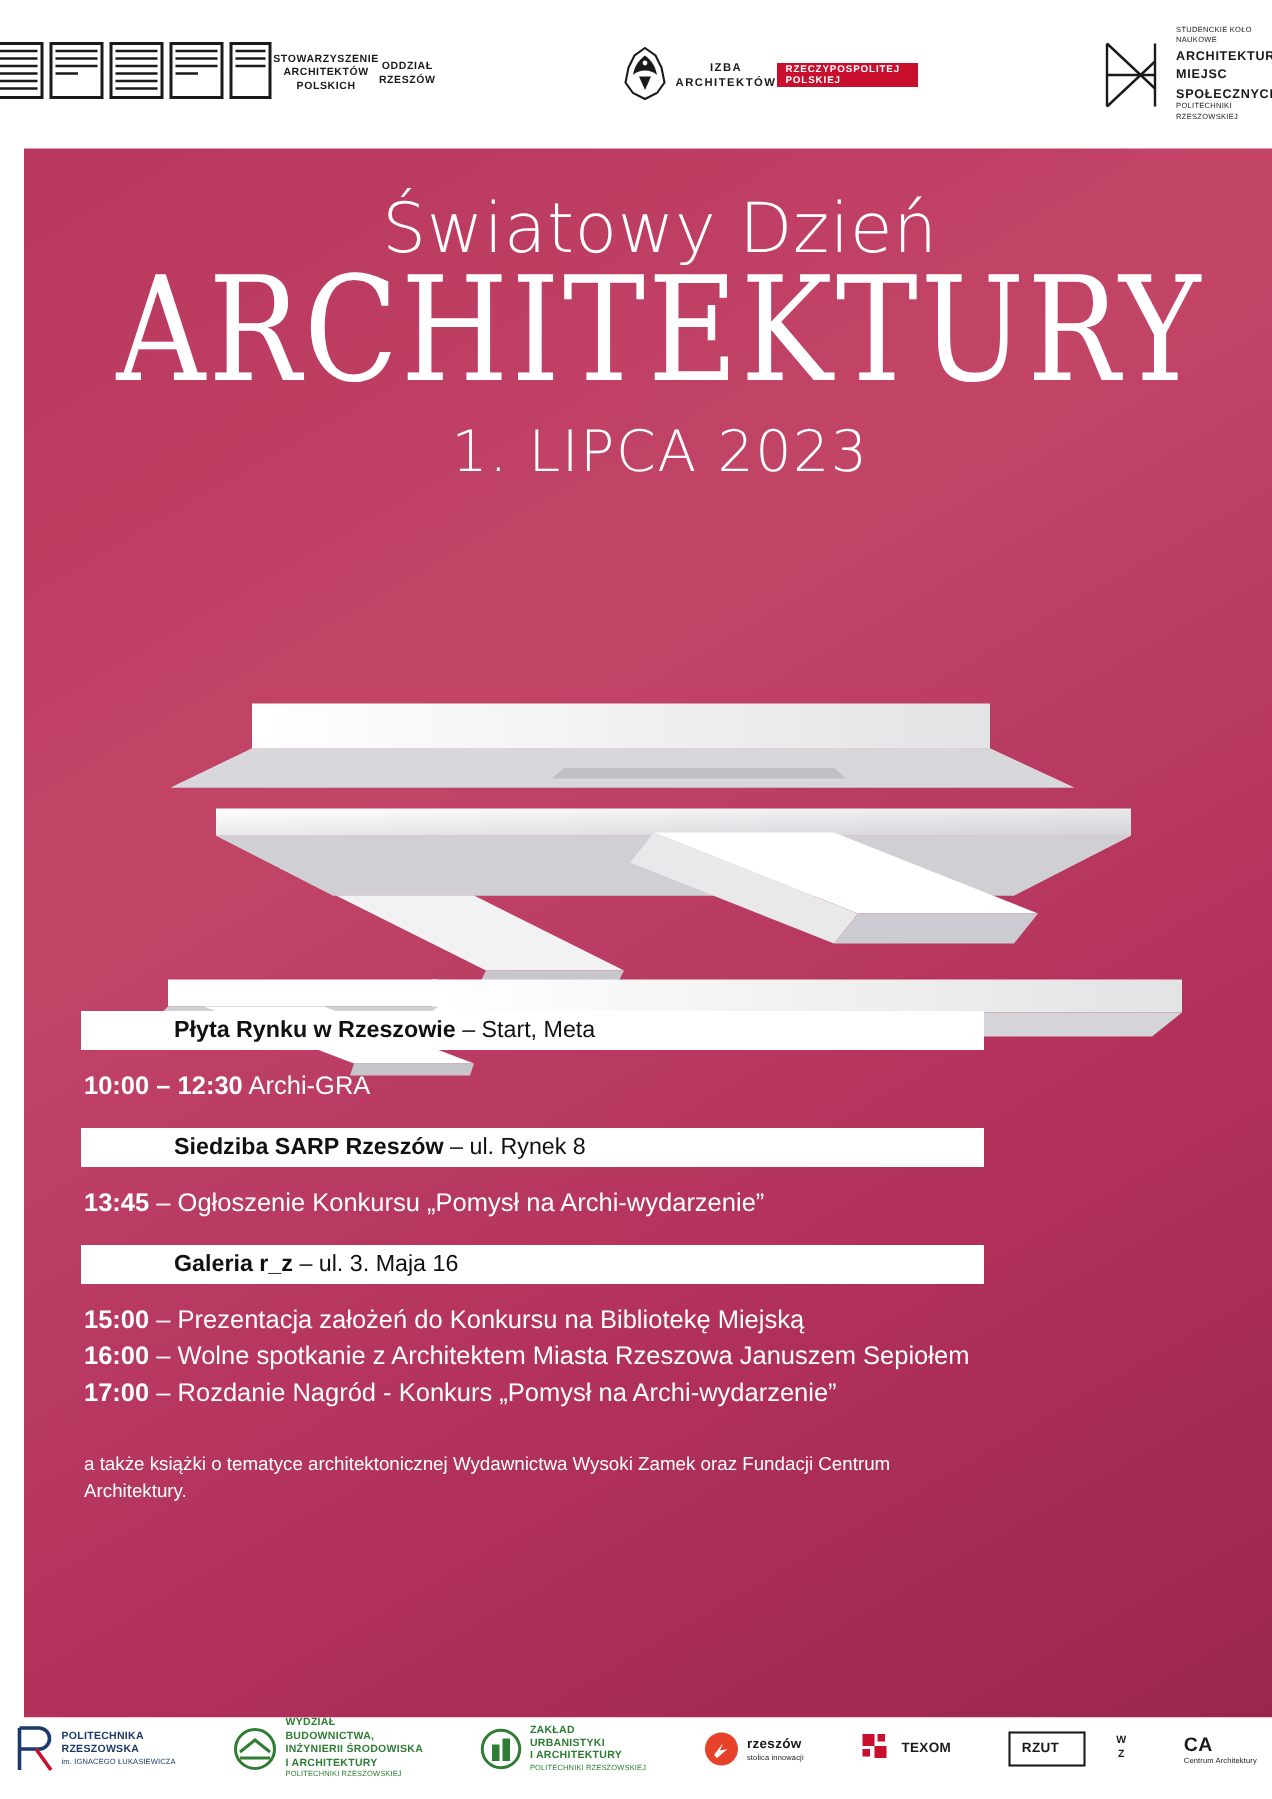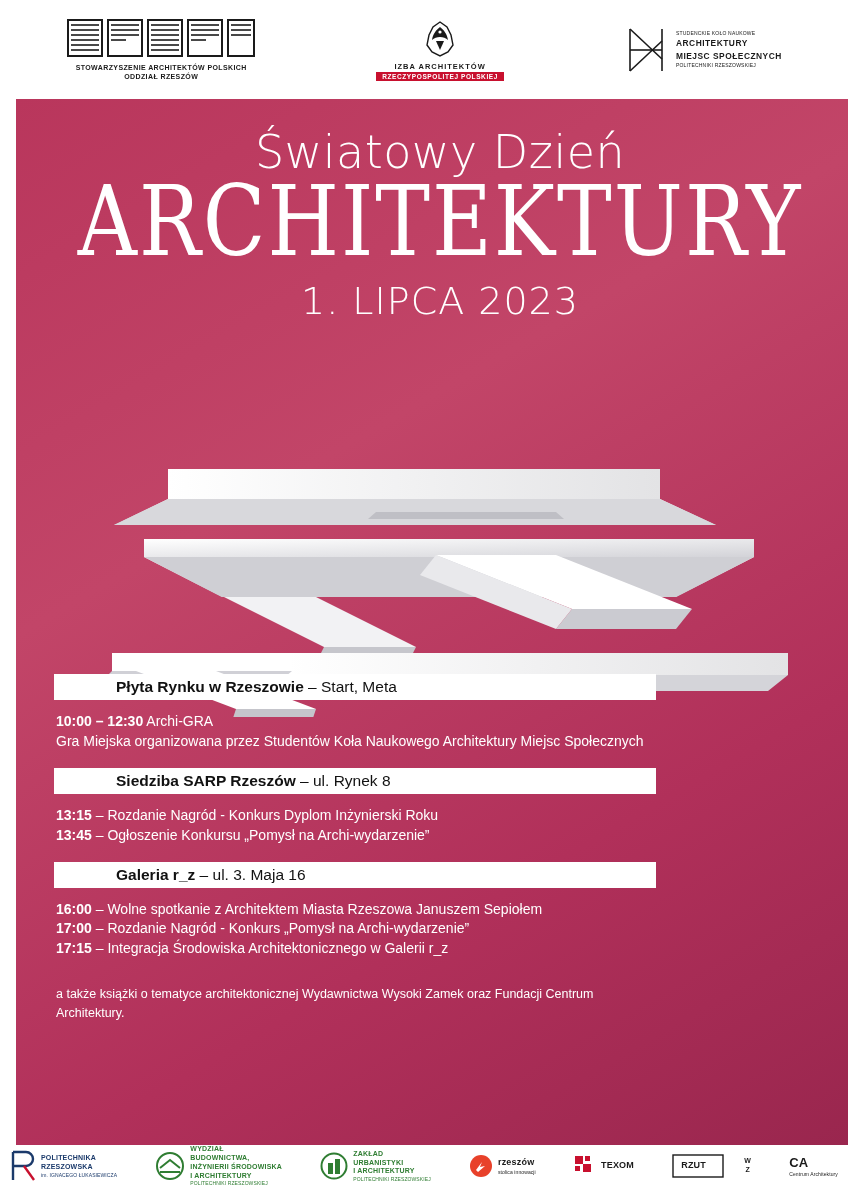--- a/index.html
+++ b/index.html
@@ -27,21 +27,21 @@
     width: 848px;
     height: 99px;
     background: #ffffff;
     display: flex;
     align-items: center;
     justify-content: center;
     gap: 120px;
   }
   .logo-block {
     display: flex;
-    flex-direction: column;
+    flex-direction: row;
     align-items: center;
     justify-content: center;
   }
   .sarp-mark {
     display: flex;
     align-items: flex-end;
     gap: 4px;
     height: 42px;
     margin-bottom: 4px;
   }
@@ -165,21 +165,21 @@
     margin: 0 38px;
     padding: 4px 0 4px 62px;
     font-size: 15.5px;
     color: #111111;
     box-sizing: border-box;
   }
   .sec-header .place { font-weight: bold; }
   .sec-body {
     color: #ffffff;
     padding: 12px 40px 16px 40px;
-    font-size: 14px;
+    font-size: 17px;
     line-height: 1.42;
   }
   .sec-body .time { font-weight: bold; }
   .row { white-space: nowrap; }
   .note {
     color: #ffffff;
     padding: 10px 40px 0 40px;
     font-size: 12.5px;
     line-height: 1.5;
   }
@@ -352,50 +352,44 @@
 
     <div class="schedule">
 
       <div class="sec-header">
         <span class="place">Płyta Rynku w Rzeszowie</span><span> – Start, Meta</span>
       </div>
       <div class="sec-body">
         <div class="row">
           <span class="time">10:00 – 12:30</span><span> Archi-GRA</span>
         </div>
-        <div class="row">
-          <span class="time"></span><span>Gra Miejska organizowana przez Studentów Koła Naukowego Architektury Miejsc Społecznych</span>
-        </div>
       </div>
 
       <div class="sec-header">
         <span class="place">Siedziba SARP Rzeszów</span><span> – ul. Rynek 8</span>
       </div>
       <div class="sec-body">
-        <div class="row">
-          <span class="time">13:15</span><span> – Rozdanie Nagród - Konkurs Dyplom Inżynierski Roku</span>
-        </div>
         <div class="row">
           <span class="time">13:45</span><span> – Ogłoszenie Konkursu „Pomysł na Archi-wydarzenie”</span>
         </div>
       </div>
 
       <div class="sec-header">
         <span class="place">Galeria r_z</span><span> – ul. 3. Maja 16</span>
       </div>
       <div class="sec-body">
+        <div class="row">
+          <span class="time">15:00</span><span> – Prezentacja założeń do Konkursu na Bibliotekę Miejską</span>
+        </div>
         <div class="row">
           <span class="time">16:00</span><span> – Wolne spotkanie z Architektem Miasta Rzeszowa Januszem Sepiołem</span>
         </div>
         <div class="row">
           <span class="time">17:00</span><span> – Rozdanie Nagród - Konkurs „Pomysł na Archi-wydarzenie”</span>
         </div>
-        <div class="row">
-          <span class="time">17:15</span><span> – Integracja Środowiska Architektonicznego w Galerii r_z</span>
-        </div>
       </div>
 
       <div class="note">
         <div>a także książki o tematyce architektonicznej Wydawnictwa Wysoki Zamek oraz Fundacji Centrum Architektury.</div>
       </div>
     </div>
   </div>
 
   <div class="bottom-strip">
 

